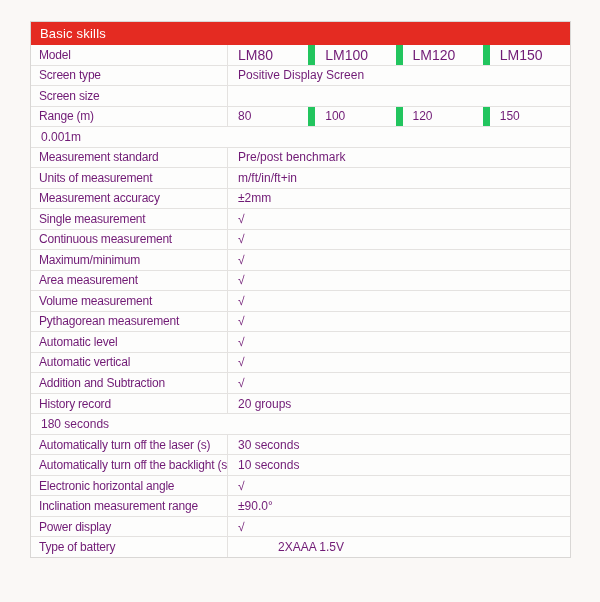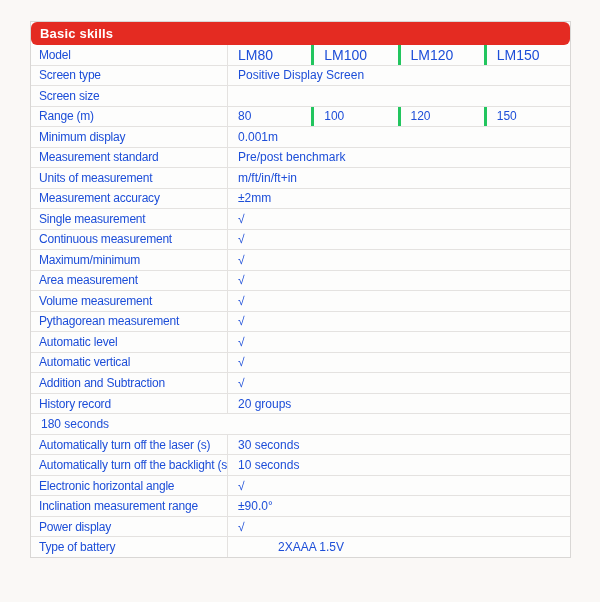--- a/index.html
+++ b/index.html
@@ -20,36 +20,35 @@
     flex-direction: column;
   }
   .table-header {
     height: 23px;
     flex: 0 0 23px;
     display: flex;
     align-items: center;
     padding-left: 9px;
     color: #ffffff;
     font-size: 13px;
-    font-weight: bold;
+    font-weight: normal;
     letter-spacing: 0.2px;
-    border-radius: 6px;
   }
   .table-body {
     flex: 1 1 auto;
     display: flex;
     flex-direction: column;
   }
   .row {
     flex: 1 1 0;
     display: flex;
     align-items: stretch;
     border-bottom: 1px solid #e4e2e0;
     background: #fdfdfc;
-    color: #1d4ed8;
+    color: #701a75;
     font-size: 12px;
   }
   .row:last-child { border-bottom: none; gap: 40px; }
   .label-cell {
     flex: 0 0 197px;
     width: 197px;
     display: flex;
     align-items: center;
     padding-left: 8px;
     border-right: 1px solid #e4e2e0;
@@ -67,21 +66,21 @@
     display: flex;
     align-items: center;
     padding-left: 10px;
     white-space: nowrap;
   }
   .value-col {
     flex: 1 1 0;
     display: flex;
     align-items: center;
     padding-left: 10px;
-    border-right: 3px solid #22c55e;
+    border-right: 7px solid #22c55e;
     white-space: nowrap;
   }
   .value-col:last-child { border-right: none; }
   .row.large { font-size: 14px; }
   .row.large .label-cell { font-size: 12px; }
 </style>
 </head>
 <body>
 
 <div class="page">
@@ -111,21 +110,20 @@
         <div class="row">
           <div class="label-cell">Range (m)</div>
           <div class="value-area">
             <div class="value-col">80</div>
             <div class="value-col">100</div>
             <div class="value-col">120</div>
             <div class="value-col">150</div>
           </div>
         </div>
         <div class="row">
-          <div class="label-cell">Minimum display</div>
           <div class="value-area">
             <div class="value-span">0.001m</div>
           </div>
         </div>
         <div class="row">
           <div class="label-cell">Measurement standard</div>
           <div class="value-area">
             <div class="value-span">Pre/post benchmark</div>
           </div>
         </div>

